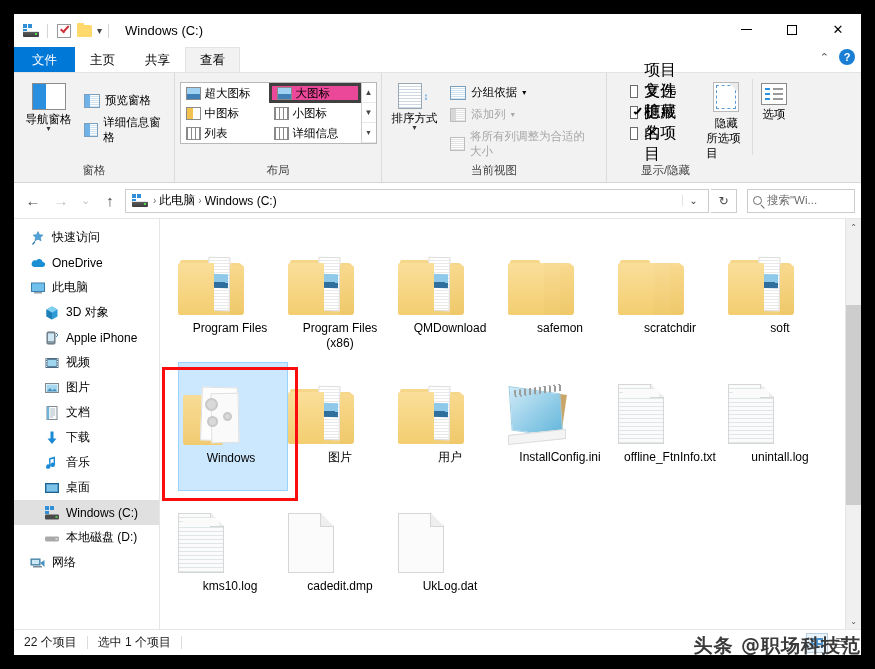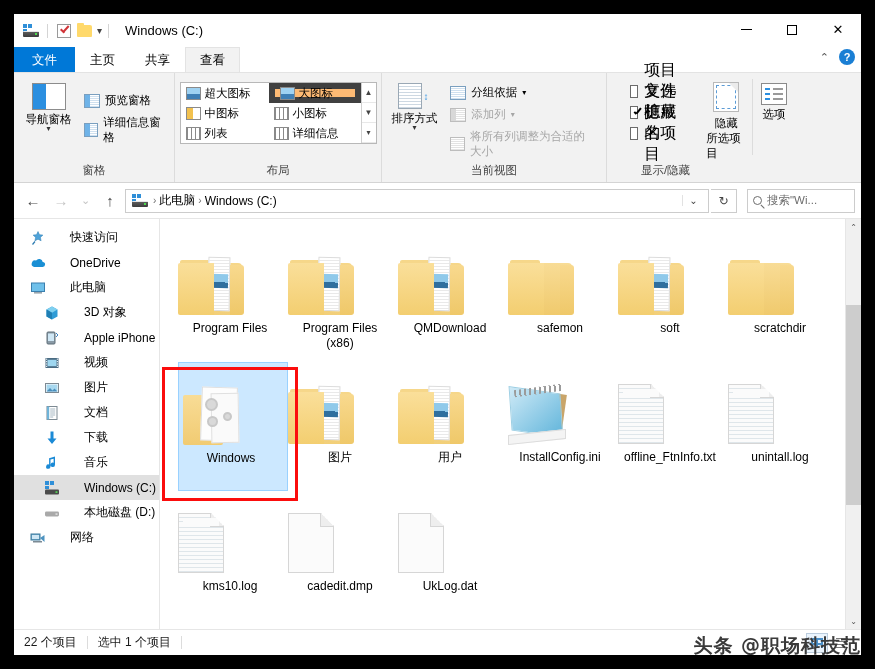--- a/index.html
+++ b/index.html
@@ -78,21 +78,21 @@
   .mini b{ display:block;width:5px;height:100%;background:#6fb3e8;}
   .mini u{ display:block;flex:1;background:repeating-linear-gradient(#fff 0 1px,#cfe0ef 1px 2px);}
   .mini.g{ border-color:#bdbdbd;}
   .mini.g b{ background:#d8d8d8;}
   .mini.g u{ background:repeating-linear-gradient(#fff 0 1px,#e3e3e3 1px 2px);}
 
   
   .gallery{ border:1px solid #b8b8b8; background:#fff; display:flex; height:62px; margin-top:3px;}
   .gallery .cells{ display:grid; grid-template-columns:88px 92px; grid-template-rows:20px 20px 20px; }
   .gcell{ display:flex;align-items:center; gap:4px; padding:0 5px; font-size:11.5px; cursor:default;}
-  .gcell.sel{ background:#fdba74; border:6px solid #404040; }
+  .gcell.sel{ background:#ec4899; border:3px solid #404040; }
   .gico{ width:15px;height:13px; border:1px solid #8a8a8a; background:#fff; position:relative; }
   .gico.photo{ background:linear-gradient(#9fd2f2 0 55%,#3f7fb5 55% 100%);}
   .gico.med{ background:linear-gradient(90deg,#f2c14e 0 48%,#fff 48%);}
   .gico.dots{ background:repeating-linear-gradient(90deg,#8a8a8a 0 1px,#fff 1px 4px),
         repeating-linear-gradient(#8a8a8a 0 1px,#fff 1px 4px); }
   .gscroll{ width:15px; border-left:1px solid #d0d0d0; display:flex;flex-direction:column;}
   .gscroll div{ flex:1; display:flex;align-items:center;justify-content:center;font-size:8px;color:#444;
      border-bottom:1px solid #e8e8e8;}
 
   .sort-ico{ width:24px;height:26px;border:1px solid #9aa8b5;background:#fff;
@@ -130,21 +130,21 @@
   .searchbox{ width:108px;height:24px;border:1px solid #cccccc; display:flex;align-items:center;
      gap:5px; padding:0 5px; color:#6d6d6d; font-size:11.5px;}
   .mag{ width:9px;height:9px;border:1.3px solid #6d6d6d;border-radius:50%;position:relative;}
   .mag:after{content:"";position:absolute;right:-4px;bottom:-3px;width:5px;height:1.3px;background:#6d6d6d;
      transform:rotate(45deg);}
 
   
   .body{ flex:1; display:flex; border-top:1px solid #e6e6e6; overflow:hidden; }
   .sidebar{ width:146px; background:#fff; border-right:1px solid #e6e6e6; padding-top:6px;
      font-size:12px; overflow:hidden; }
-  .navitem{ height:25px; display:flex; align-items:center; gap:24px; padding-left:16px; white-space:nowrap;}
+  .navitem{ height:25px; display:flex; align-items:center; gap:6px; padding-left:16px; white-space:nowrap;}
   .navitem.lvl2{ padding-left:30px; }
   .navitem.sel{ background:#e0e0e0; }
   .navitem .nlabel{ font-size:12px; }
   .nico{ width:16px;height:16px; position:relative; flex:0 0 16px;}
 
   .content{ flex:1; position:relative; background:#fff; overflow:hidden;}
   .grid{ position:absolute; inset:0; padding:14px 0 0 18px; }
   .frow{ display:flex; }
   .item{ width:110px; height:129px; display:flex; flex-direction:column; align-items:flex-start;
      padding-top:6px; }
@@ -555,20 +555,29 @@
         <span class="nlabel">下载</span>
       </div>
       <div class="navitem lvl2">
         <span class="nico">
           <svg viewBox="0 0 16 16" width="16" height="16">
               <path d="M11 1.5v8.2a2.2 2.2 0 1 1-1.4-2V3.8L6.5 4.6v7a2.2 2.2 0 1 1-1.4-2V3.2z" fill="#1b8ad6"></path>
             </svg>
         </span>
         <span class="nlabel">音乐</span>
       </div>
+      <div class="navitem lvl2">
+        <span class="nico">
+          <svg viewBox="0 0 16 16" width="16" height="16">
+              <rect x="1.5" y="3.5" width="13" height="9" fill="#2f7fb8" stroke="#1f6391"></rect>
+              <rect x="2.5" y="4.5" width="11" height="7" fill="#7cc3ea"></rect>
+            </svg>
+        </span>
+        <span class="nlabel">桌面</span>
+      </div>
       <div class="navitem lvl2 sel">
         <span class="nico">
           <svg viewBox="0 0 16 16" width="16" height="16">
               <rect x="1" y="1" width="4" height="4" fill="#2f8fd8"></rect>
               <rect x="6" y="1" width="4" height="4" fill="#2f8fd8"></rect>
               <rect x="1" y="6" width="4" height="3" fill="#2f8fd8"></rect>
               <rect x="1" y="9.5" width="14" height="5" rx="1" fill="#4a4a4a"></rect>
               <rect x="11.5" y="11.3" width="2" height="1.6" fill="#57dd57"></rect>
             </svg>
         </span>
@@ -648,43 +657,43 @@
                   <div class="tab"></div>
                   <div class="back"></div>
                 <div class="front2"></div>
                   <div class="front"></div>
                 </div>
             </div>
             <div class="name">safemon</div>
           </div>
           <div class="item">
             <div class="thumb">
+              <div class="folder plain">
+                  <div class="tab"></div>
+                  <div class="back"></div>
+                <div class="front2"></div>
+                  <div class="front"></div>
+                </div>
+            </div>
+            <div class="name">scratchdir</div>
+          </div>
+          <div class="item">
+            <div class="thumb">
               <div class="folder">
                   <div class="tab"></div>
                   <div class="back"></div>
                 <div class="paper">
                     <div class="pic"></div>
                   </div>
                 <div class="front2"></div>
                   <div class="front"></div>
                 </div>
             </div>
             <div class="name">soft</div>
           </div>
-          <div class="item">
-            <div class="thumb">
-              <div class="folder plain">
-                  <div class="tab"></div>
-                  <div class="back"></div>
-                <div class="front2"></div>
-                  <div class="front"></div>
-                </div>
-            </div>
-            <div class="name">scratchdir</div>
-          </div>
         </div>
 
         <div class="frow">
           <div class="item selected">
             <div class="thumb">
               <div class="winfolder">
                 <div class="back"></div>
                 <div class="sheet"></div>
                 <div class="sheet2"></div>
                 <div class="gear g1"></div>

